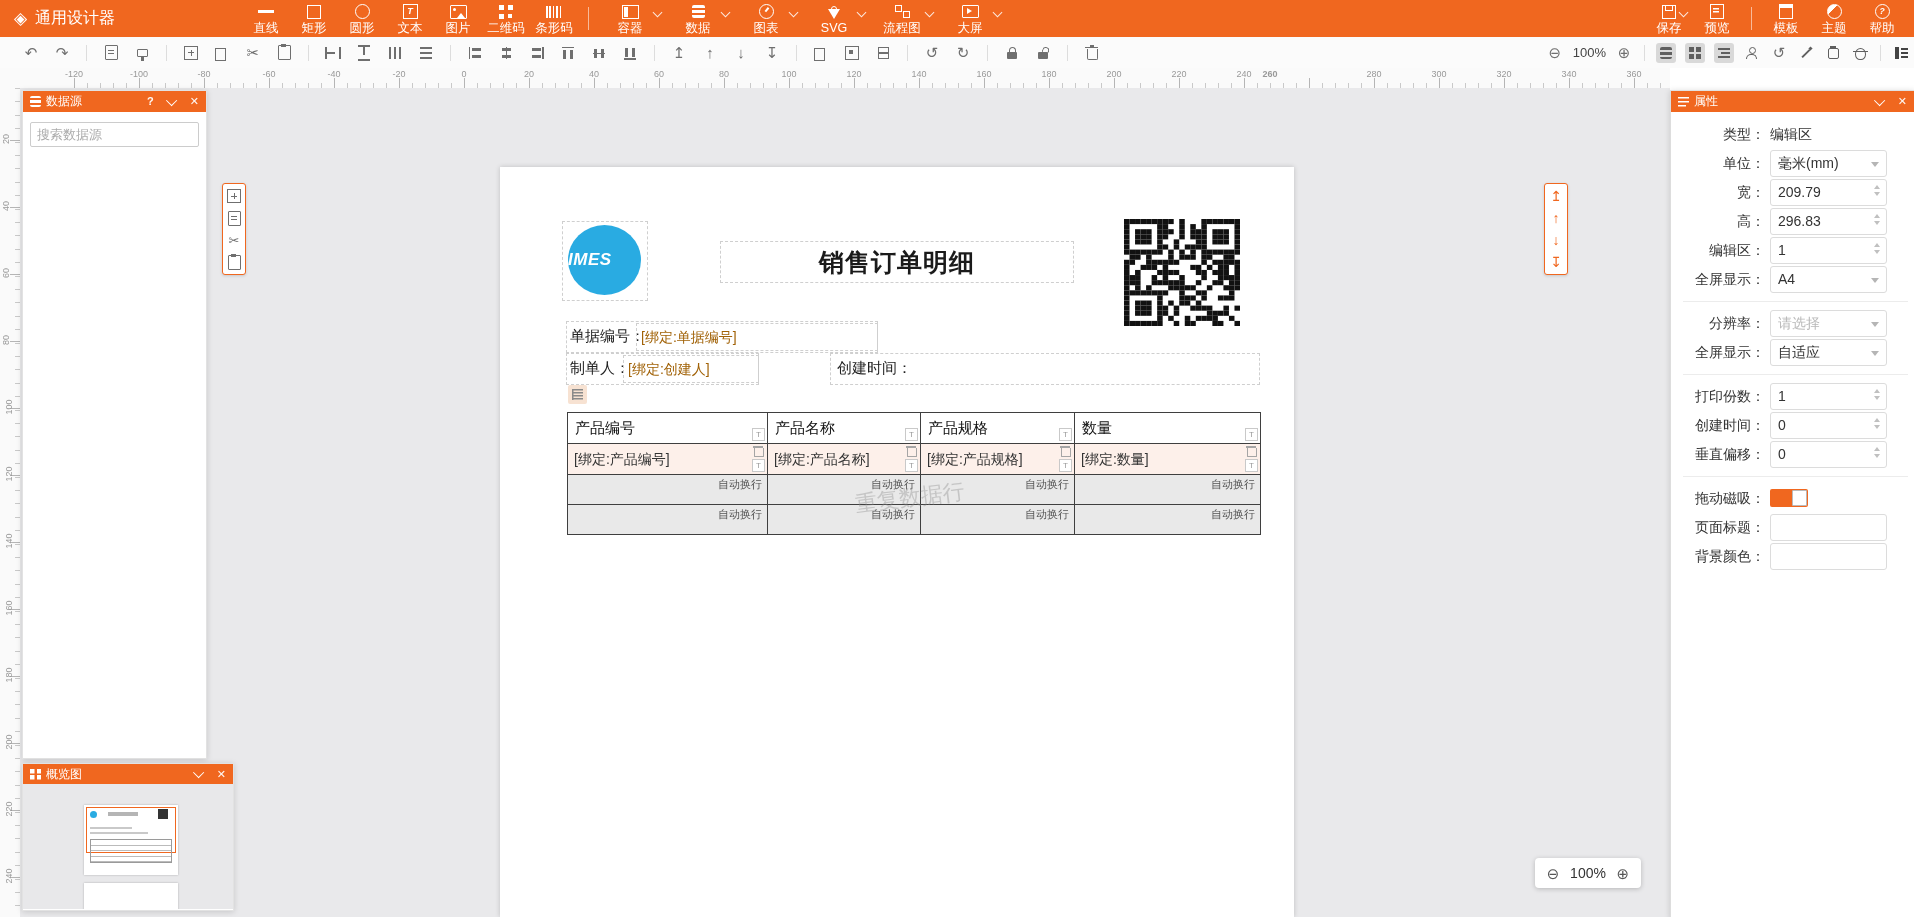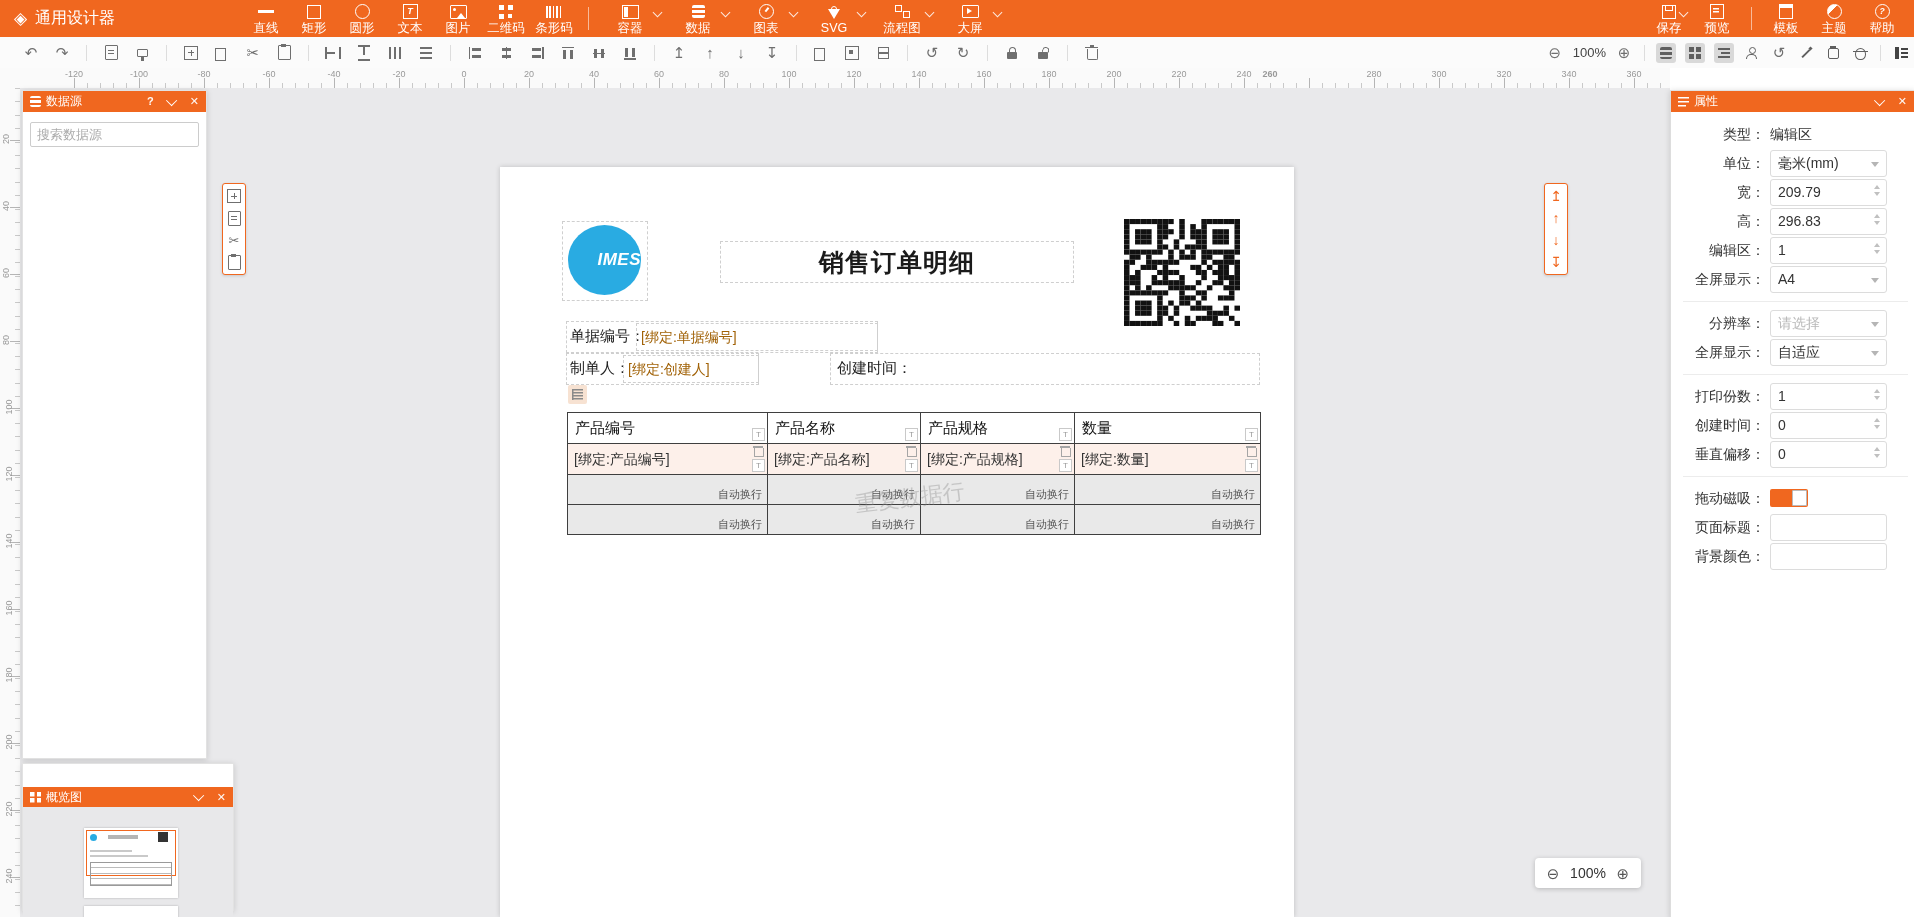--- a/index.html
+++ b/index.html
@@ -113,38 +113,38 @@
   .vruler .ticks-minor{position:absolute;top:0;bottom:0;right:0;width:5px;background:repeating-linear-gradient(to bottom,#c9c9c9 0 1px,transparent 1px 13.4px);}
   .vruler .ticks-major{position:absolute;top:52px;bottom:0;right:0;width:10px;background:repeating-linear-gradient(to bottom,#b5b5b5 0 1px,transparent 1px 67px);}
   .vruler .rlab{position:absolute;left:1px;font-size:9px;color:#999;transform:rotate(-90deg);transform-origin:center;}
   .corner{position:absolute;left:0;top:68px;width:20px;height:20px;background:#fafafa;border-right:1px solid #ddd;border-bottom:1px solid #ddd;}
   .tr-strip{position:absolute;left:1670px;top:68px;width:244px;height:22px;background:#fff;}
   
   .canvas{position:absolute;left:20px;top:88px;width:1650px;height:829px;background:#e9e9eb;overflow:hidden;}
   .page{position:absolute;left:480px;top:79px;width:794px;height:750px;background:#fff;box-shadow:0 0 5px rgba(0,0,0,.18);}
   .dashed{border:1px dashed #cfcfcf;}
   .sel-logo{position:absolute;left:62px;top:54px;width:84px;height:78px;}
-  .logo-circle{position:absolute;left:5px;top:3px;width:73px;height:70px;border-radius:50%;background:#29abe2;display:flex;align-items:center;justify-content:flex-end;}
+  .logo-circle{position:absolute;left:5px;top:3px;width:73px;height:70px;border-radius:50%;background:#29abe2;display:flex;align-items:center;justify-content:flex-start;}
   .logo-text{color:#fff;font-weight:800;font-style:italic;font-size:17px;letter-spacing:.5px;}
   .sel-title{position:absolute;left:220px;top:74px;width:352px;height:40px;display:flex;align-items:center;justify-content:center;}
   .rpt-title{font-size:25px;font-weight:bold;color:#1a1a1a;letter-spacing:1px;}
   .qr{position:absolute;left:624px;top:52px;width:116px;height:107px;}
   .fld-label{font-size:15px;color:#222;line-height:28px;white-space:nowrap;}
   .bind-box{position:absolute;top:1px;height:26px;line-height:26px;font-size:14px;color:#a16207;padding-left:4px;white-space:nowrap;overflow:hidden;}
   .row-docno{position:absolute;left:66px;top:154px;width:310px;height:30px;}
   .row-maker{position:absolute;left:66px;top:186px;width:191px;height:30px;}
   .row-ctime{position:absolute;left:330px;top:186px;width:428px;height:30px;}
   .fld-inner-label{position:absolute;left:3px;top:0;}
   .tbl-handle{position:absolute;left:68px;top:218px;width:19px;height:19px;background:#f7e2d2;border-radius:2px;display:flex;align-items:center;justify-content:center;cursor:move;}
   .tbl-handle i{width:11px;height:11px;background:linear-gradient(#8a8a8a,#8a8a8a) 0 0/11px 1.5px no-repeat,linear-gradient(#8a8a8a,#8a8a8a) 0 3px/11px 1.5px no-repeat,linear-gradient(#8a8a8a,#8a8a8a) 0 6px/11px 1.5px no-repeat,linear-gradient(#8a8a8a,#8a8a8a) 0 9px/11px 1.5px no-repeat,linear-gradient(#8a8a8a,#8a8a8a) 0 0/1.5px 11px no-repeat;}
   .rpt-table{position:absolute;left:67px;top:245px;display:grid;grid-template-columns:200px 153px 154px 186px;grid-template-rows:31px 31px 30px 30px;border-top:1px solid #3f3f3f;border-left:1px solid #3f3f3f;}
   .cell{position:relative;border-right:1px solid #3f3f3f;border-bottom:1px solid #3f3f3f;box-sizing:border-box;}
   .hcell{background:#fff;font-size:15px;color:#111;line-height:30px;padding-left:7px;}
   .bcell{background:#fdf0ea;font-size:14px;color:#333;line-height:30px;padding-left:6px;}
-  .wcell{background:#e9e9e9;display:flex;align-items:flex-end;justify-content:flex-end;padding:0 5px 2px 0;font-size:11px;color:#555;}
+  .wcell{background:#e9e9e9;display:flex;align-items:flex-end;justify-content:flex-end;padding:0 5px 12px 0;font-size:11px;color:#555;}
   .tbadge{position:absolute;right:2px;bottom:2px;width:11px;height:11px;border:1px solid #c9c9c9;background:#fff;color:#999;font-size:8px;line-height:11px;text-align:center;}
   .mtrash{position:absolute;right:3px;top:4px;width:8px;height:8px;border:1px solid #a5a5a5;border-top:none;border-radius:0 0 1px 1px;}
   .mtrash::before{content:"";position:absolute;left:-2px;top:-2px;width:10px;height:1.5px;background:#a5a5a5;}
   .watermark{position:absolute;left:300px;top:316px;width:220px;text-align:center;font-size:22px;color:rgba(140,140,140,.38);transform:rotate(-7deg);pointer-events:none;}
   .minibar{position:absolute;width:22px;background:#fff;border:1px solid #f0671f;border-radius:3px;box-shadow:0 1px 3px rgba(0,0,0,.15);display:flex;flex-direction:column;align-items:center;padding:4px 0;gap:6px;}
   .minibar-left{left:202px;top:95px;}
   .minibar-right{left:1524px;top:95px;}
   .minibar .gi{width:16px;height:16px;font-size:13px;}
   .minibar-right .gi{color:#f0671f;font-size:14px;}
   .zoom-pill{position:absolute;left:1515px;top:770px;width:106px;height:30px;background:#fff;border-radius:4px;box-shadow:0 1px 5px rgba(0,0,0,.22);display:flex;align-items:center;justify-content:center;gap:9px;font-size:14px;color:#333;}
@@ -159,21 +159,21 @@
   .ph-list{width:11px;height:11px;background:linear-gradient(#fff,#fff) 0 1px/11px 1.5px no-repeat,linear-gradient(#fff,#fff) 0 5px/11px 1.5px no-repeat,linear-gradient(#fff,#fff) 0 9px/8px 1.5px no-repeat;}
   .ph-btn{cursor:pointer;font-size:11px;line-height:1;opacity:.95;margin-left:8px;font-weight:bold;}
   .ph-chev{width:7px;height:7px;border-left:1.5px solid #fff;border-bottom:1.5px solid #fff;transform:rotate(-45deg) translateY(-2px);margin-left:10px;cursor:pointer;}
   .ds-panel{left:22px;top:90px;width:183px;height:667px;}
   .ds-search{margin:10px 7px 0;height:23px;border:1px solid #ccc;border-radius:2px;display:flex;align-items:center;padding:0 6px;color:#aaa;font-size:13px;background:#fff;}
   .ds-items{margin-top:9px;}
   .ds-item{display:flex;align-items:center;height:23px;padding-left:9px;cursor:pointer;gap:6px;}
   .ds-caret{width:0;height:0;border-top:4px solid transparent;border-bottom:4px solid transparent;border-left:5px solid #555;}
   .ds-lab{font-size:13px;color:#333;}
   .ov-panel{left:22px;top:763px;width:210px;height:146px;}
-  .ov-head{height:20px;margin-top:23px;}
+  .ov-head{height:20px;}
   .ov-body{position:relative;height:125px;background:#e8e8ea;overflow:hidden;}
   .ov-page{position:absolute;left:61px;top:21px;width:94px;height:70px;background:#fff;box-shadow:0 0 2px rgba(0,0,0,.25);}
   .ov-view{position:absolute;left:2px;top:2px;width:88px;height:44px;border:1px solid #f0671f;}
   .ov-logo{position:absolute;left:6px;top:6px;width:7px;height:7px;border-radius:50%;background:#29abe2;}
   .ov-title{position:absolute;left:24px;top:7px;width:30px;height:4px;background:#b5b5b5;}
   .ov-qr{position:absolute;left:74px;top:4px;width:10px;height:10px;background:#333;}
   .ov-l1{position:absolute;left:6px;top:22px;width:42px;height:2px;background:#c9c9c9;}
   .ov-l2{position:absolute;left:6px;top:27px;width:58px;height:2px;background:#c9c9c9;}
   .ov-tbl{position:absolute;left:6px;top:34px;width:80px;height:22px;border:1px solid #9a9a9a;background:repeating-linear-gradient(to bottom,transparent 0 4.5px,#bbb 4.5px 5.5px);}
   .ov-page2{position:absolute;left:61px;top:99px;width:94px;height:40px;background:#fff;box-shadow:0 0 2px rgba(0,0,0,.25);}

